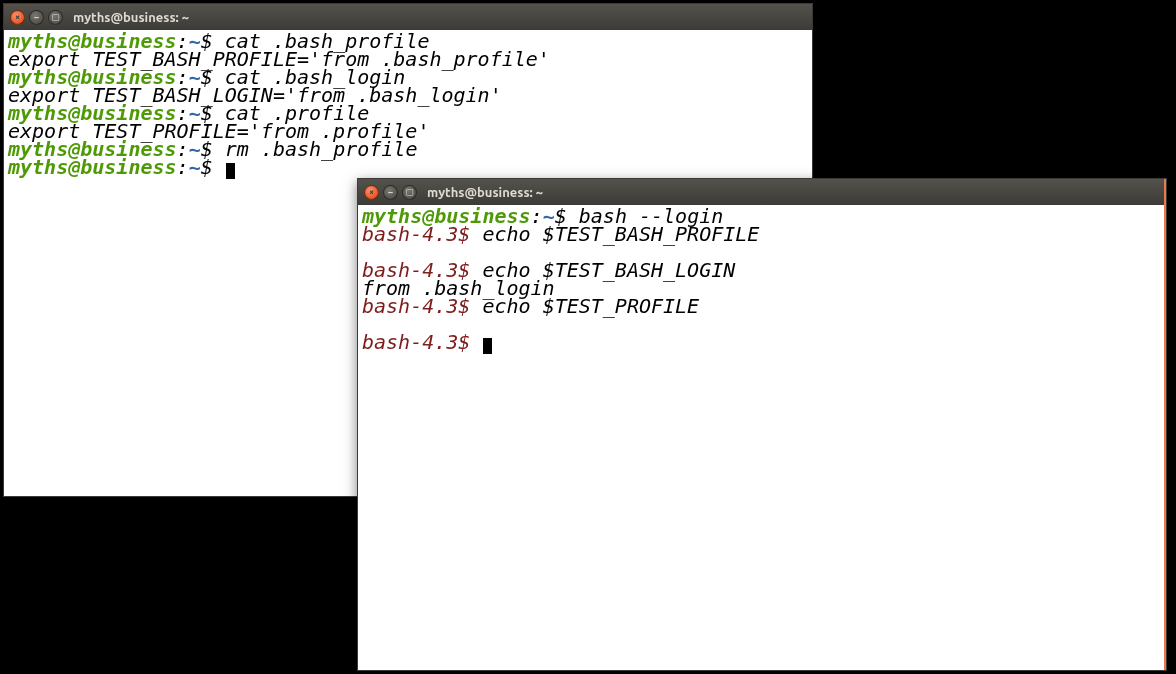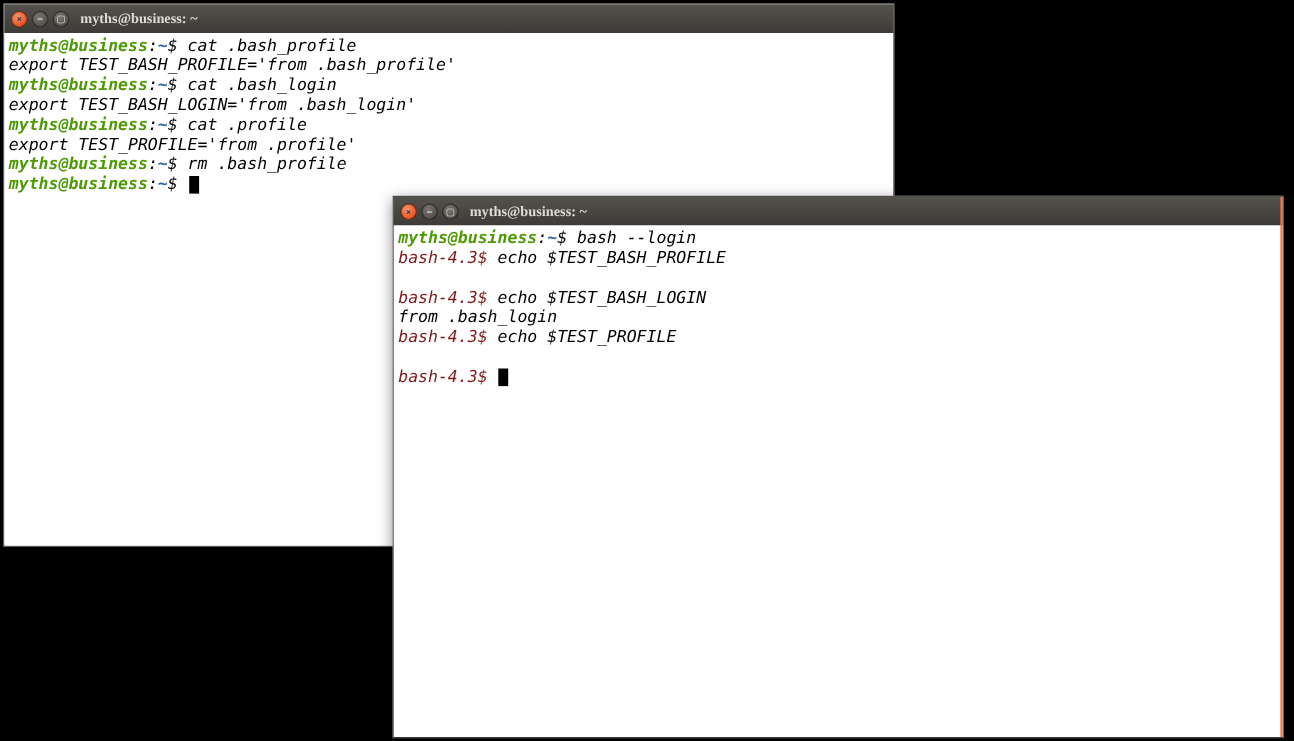--- a/index.html
+++ b/index.html
@@ -46,25 +46,24 @@
     color: #3a3a3a;
     font-weight: bold;
   }
   .btn-close { background: radial-gradient(circle at 40% 35%, #f79674, #e95420 70%, #c33b00); }
   .btn-min, .btn-max { background: radial-gradient(circle at 40% 35%, #7a7670, #55524c 70%, #3c3b37); color: #ddd; }
   .title-text {
     color: #dfdbd2;
     font-size: 13px;
     font-weight: bold;
     margin-left: 4px;
-    font-family: Liberation Serif, serif;
   }
   .term-body {
     padding: 2px 4px;
-    font-size: 15px;
+    font-size: 20px;
     line-height: 18px;
     white-space: pre;
     color: #000;
     background: #fff;
     height: calc(100% - 26px);
     overflow: hidden;
   }
   .prompt-user { color: #4e9a06; font-weight: bold; }
   .prompt-path { color: #3465a4; font-weight: bold; }
   .prompt-rest { color: #000; }

